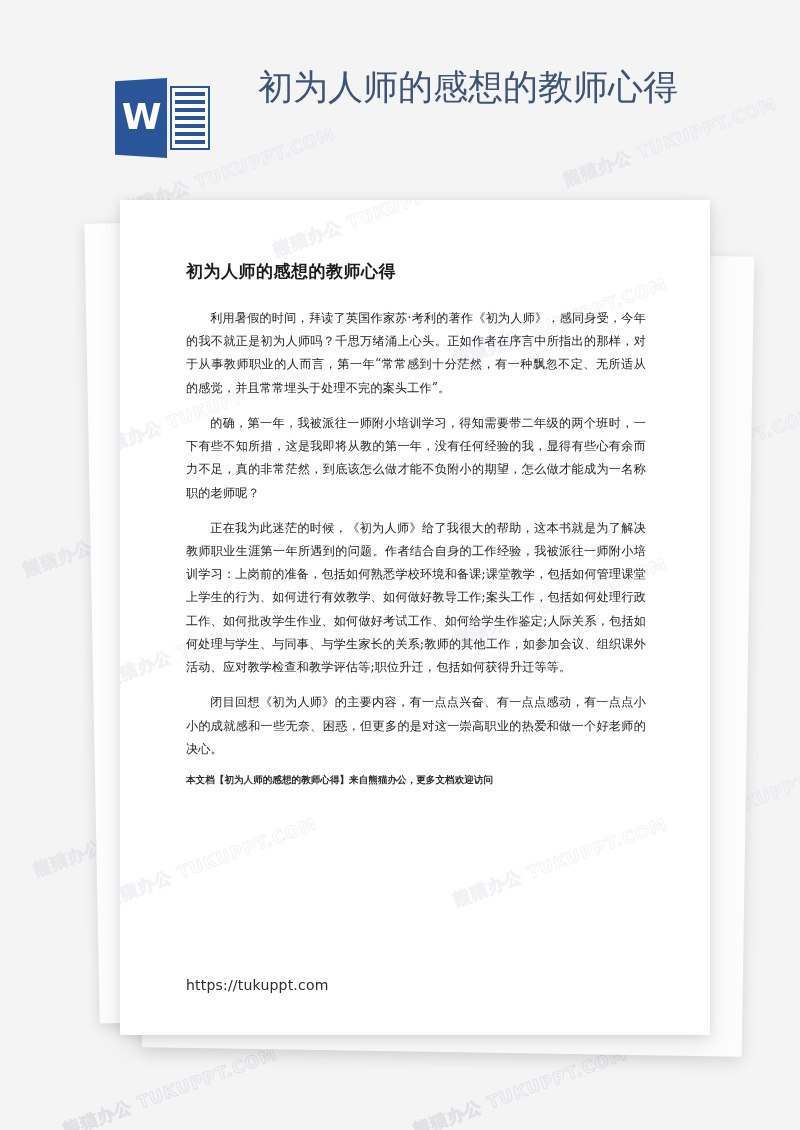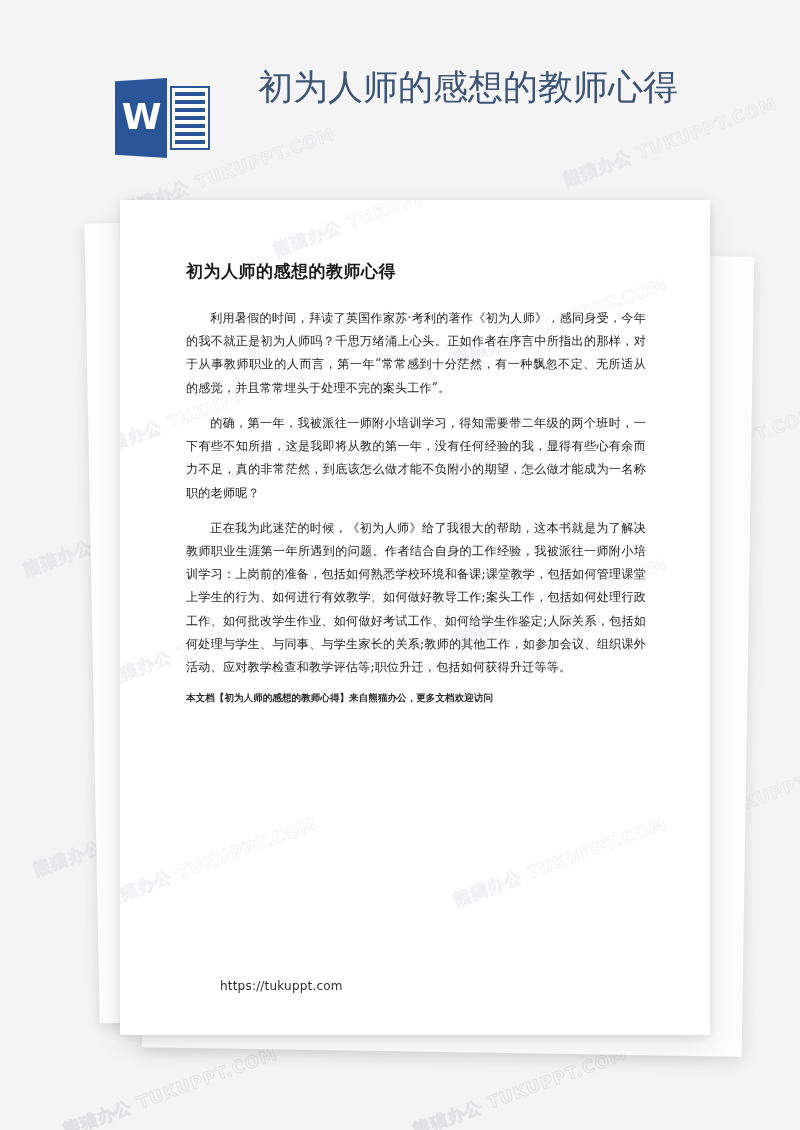--- a/index.html
+++ b/index.html
@@ -188,24 +188,23 @@
     color: #2b2b2b;
     margin-top: 10px;
     font-weight: 600;
   }
 
   .doc-url {
     position: absolute;
     left: 66px;
     bottom: 42px;
     font-family: "DejaVu Sans", sans-serif;
-    font-size: 12px;
+    font-size: 14px;
     color: #2e2e2e;
     letter-spacing: 0.2px;
-    margin-left: 34px;
   }
 
   
   .page-wm-layer {
     position: absolute;
     inset: 0;
     overflow: hidden;
     pointer-events: none;
     z-index: 4;
   }
@@ -261,20 +260,21 @@
       <div class="wm light" style="left:150px; top:40px;">熊猫办公 TUKUPPT.COM</div>
     </div>
 
     <div class="page-content">
 
       <div class="doc-title">初为人师的感想的教师心得</div>
 
       <p class="doc-para">利用暑假的时间，拜读了英国作家苏·考利的著作《初为人师》，感同身受，今年的我不就正是初为人师吗？千思万绪涌上心头。正如作者在序言中所指出的那样，对于从事教师职业的人而言，第一年“常常感到十分茫然，有一种飘忽不定、无所适从的感觉，并且常常埋头于处理不完的案头工作”。</p>
       <p class="doc-para">的确，第一年，我被派往一师附小培训学习，得知需要带二年级的两个班时，一下有些不知所措，这是我即将从教的第一年，没有任何经验的我，显得有些心有余而力不足，真的非常茫然，到底该怎么做才能不负附小的期望，怎么做才能成为一名称职的老师呢？</p>
       <p class="doc-para">正在我为此迷茫的时候，《初为人师》给了我很大的帮助，这本书就是为了解决教师职业生涯第一年所遇到的问题。作者结合自身的工作经验，我被派往一师附小培训学习：上岗前的准备，包括如何熟悉学校环境和备课;课堂教学，包括如何管理课堂上学生的行为、如何进行有效教学、如何做好教导工作;案头工作，包括如何处理行政工作、如何批改学生作业、如何做好考试工作、如何给学生作鉴定;人际关系，包括如何处理与学生、与同事、与学生家长的关系;教师的其他工作，如参加会议、组织课外活动、应对教学检查和教学评估等;职位升迁，包括如何获得升迁等等。</p>
+      <p class="doc-para">闭目回想《初为人师》的主要内容，有一点点兴奋、有一点点感动，有一点点小小的成就感和一些无奈、困惑，但更多的是对这一崇高职业的热爱和做一个好老师的决心。</p>
 
       <div class="doc-footer-note">本文档【初为人师的感想的教师心得】来自熊猫办公，更多文档欢迎访问</div>
 
     </div>
 
     <div class="doc-url">https://tukuppt.com</div>
   </div>
 
 </div>
 

